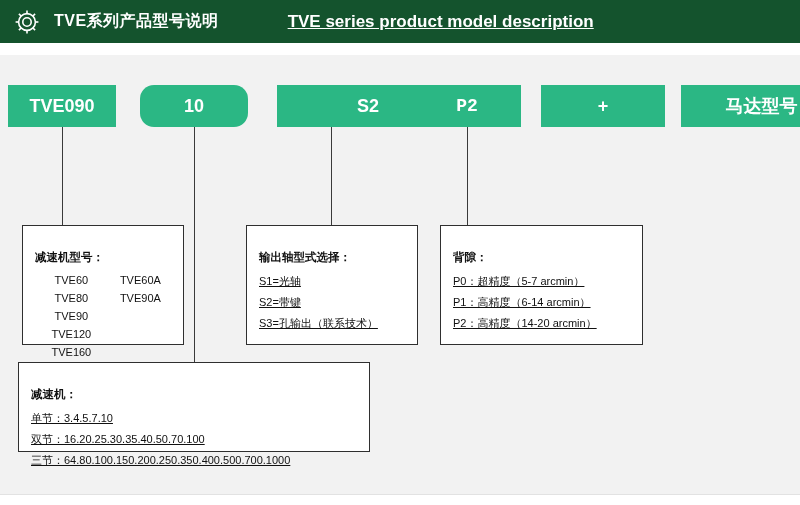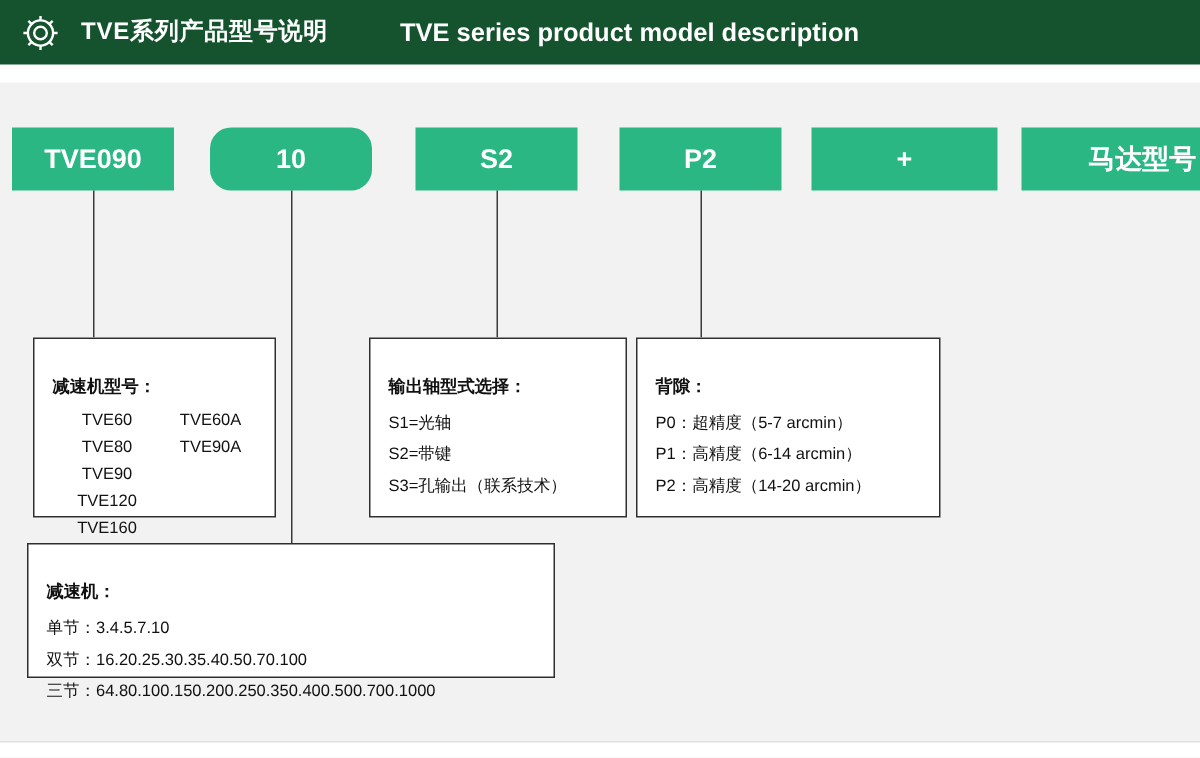--- a/index.html
+++ b/index.html
@@ -35,24 +35,25 @@
     justify-content: center;
   }
   .header-title-cn {
     margin-left: 14px;
     color: #ffffff;
     font-size: 16px;
     font-weight: bold;
     letter-spacing: 0.5px;
   }
   .header-title-en {
-    margin-left: 48px;
+    margin-left: 69px;
     color: #ffffff;
     font-size: 17px;
     font-weight: bold;
+    text-decoration: underline;
   }
 
   
   .band {
     position: absolute;
     left: 0;
     top: 55px;
     width: 800px;
     height: 440px;
     background: #f2f2f2;
@@ -74,22 +75,22 @@
     background: #2bb784;
     color: #ffffff;
     display: flex;
     align-items: center;
     justify-content: center;
     font-size: 18px;
     font-weight: bold;
   }
   .cb0 { left: 8px;   width: 108px; }
   .cb1 { left: 140px; width: 108px; border-radius: 14px; }
-  .cb2 { left: 277px; width: 108px; }
-  .cb3 { left: 413px; width: 108px; }
+  .cb2 { left: 277px; width: 108px; padding-left: 37px; }
+  .cb3 { left: 413px; width: 108px; font-family: Liberation Mono, monospace; }
   .cb4 { left: 541px; width: 124px; }
   .cb5 { left: 681px; width: 113px; padding-left: 24px; }
 
   
   .vline {
     position: absolute;
     width: 1px;
     background: #3a3a3a;
   }
 
@@ -106,20 +107,21 @@
     font-weight: bold;
     color: #111;
     margin-bottom: 9px;
     white-space: nowrap;
   }
   .callout .ln {
     font-size: 11px;
     color: #111;
     margin-bottom: 6px;
     white-space: nowrap;
+    text-decoration: underline;
   }
   .callout .ln:last-child { margin-bottom: 0; }
 
   
   .twocol {
     display: flex;
     flex-direction: column;
     text-align: center;
   }
   .twocol .row {
@@ -127,21 +129,21 @@
     font-size: 11px;
     color: #111;
     margin-bottom: 6px;
   }
   .twocol .row:last-child { margin-bottom: 0; }
   .twocol .c1 { width: 78px; }
   .twocol .c2 { width: 70px; }
 
   .co-model  { left: 22px;  top: 225px;  width: 162px; height: 120px; }
   .co-shaft  { left: 246px; top: 225px;  width: 172px; height: 120px; }
-  .co-backl  { left: 424px; top: 225px;  width: 203px; height: 120px; }
+  .co-backl  { left: 440px; top: 225px;  width: 203px; height: 120px; }
   .co-ratio  { left: 18px;  top: 362px;  width: 352px; height: 90px; }
 </style>
 </head>
 <body>
 
 <div class="header">
   <div class="header-icon">
     <svg width="26" height="26" viewBox="0 0 26 26" aria-hidden="true">
       <g fill="none" stroke="#ffffff" stroke-width="1.6">
         <circle cx="13" cy="13" r="4.2"></circle>

